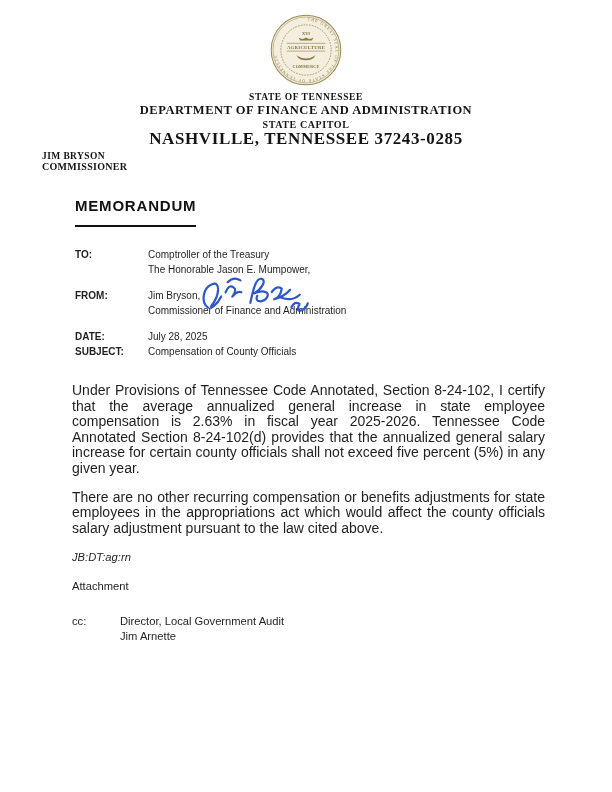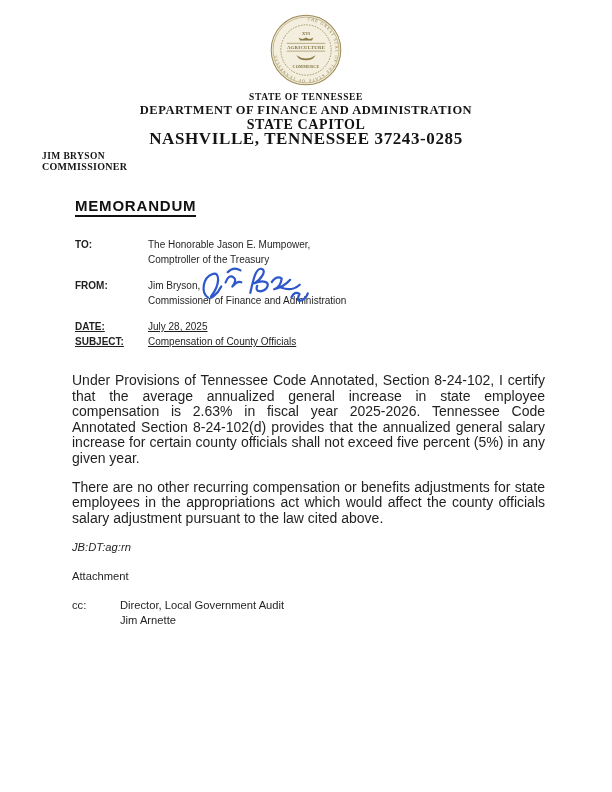--- a/index.html
+++ b/index.html
@@ -36,21 +36,21 @@
     letter-spacing: 0.6px;
     line-height: 12px;
   }
   .lh-line2 {
     font-size: 12.5px;
     font-weight: bold;
     letter-spacing: 0.5px;
     line-height: 15px;
   }
   .lh-line3 {
-    font-size: 14px;
+    font-size: 10px;
     font-weight: bold;
     letter-spacing: 0.6px;
     line-height: 14px;
   }
   .lh-line4 {
     font-size: 17px;
     font-weight: bold;
     letter-spacing: 0.6px;
     line-height: 14px;
   }
@@ -78,37 +78,36 @@
   .memo-heading {
     margin: 26px 0 0 75px;
   }
   .memo-heading span {
     display: inline-block;
     font-size: 15px;
     font-weight: 800;
     letter-spacing: 0.8px;
     color: #111;
     border-bottom: 2px solid #111;
-    padding-bottom: 1px;
+    padding-bottom: 11px;
   }
 
   
   .fields {
     margin: 20px 0 16px 75px;
     font-size: 10px;
     line-height: 15px;
     color: #1f1f1f;
   }
   .field-row {
     display: flex;
     margin-bottom: 11px;
   }
   .field-row.tight {
     margin-bottom: 0;
-    text-decoration: underline;
   }
   .field-label {
     width: 73px;
     flex: 0 0 73px;
     font-weight: bold;
   }
   .field-value {
     position: relative;
   }
 
@@ -137,21 +136,21 @@
   
   .footer {
     margin: 4px 0 0 72px;
     font-size: 11.2px;
     line-height: 15px;
     color: #1f1f1f;
   }
   .initials { margin-top: 14px; font-style: italic; }
   .attachment { margin-top: 14px; }
   .cc-block {
-    margin-top: 14px;
+    margin-top: 20px;
     display: flex;
   }
   .cc-label {
     width: 48px;
     flex: 0 0 48px;
   }
 </style>
 </head>
 <body>
 
@@ -189,22 +188,22 @@
 
   <div class="memo-heading">
     <span>MEMORANDUM</span>
   </div>
 
   <div class="fields">
 
     <div class="field-row">
       <div class="field-label">TO:</div>
       <div class="field-value">
+        <div>Comptroller of the Treasury</div>
         <div>The Honorable Jason E. Mumpower,</div>
-        <div>Comptroller of the Treasury</div>
       </div>
     </div>
 
     <div class="field-row">
       <div class="field-label">FROM:</div>
       <div class="field-value">
         <div>Jim Bryson,</div>
         <div>Commissioner of Finance and Administration</div>
         <svg class="signature" viewBox="0 0 130 52">
           <g fill="none" stroke-width="2.4" stroke-linecap="round" stroke-linejoin="round" transform="rotate(-4 65 26)">

